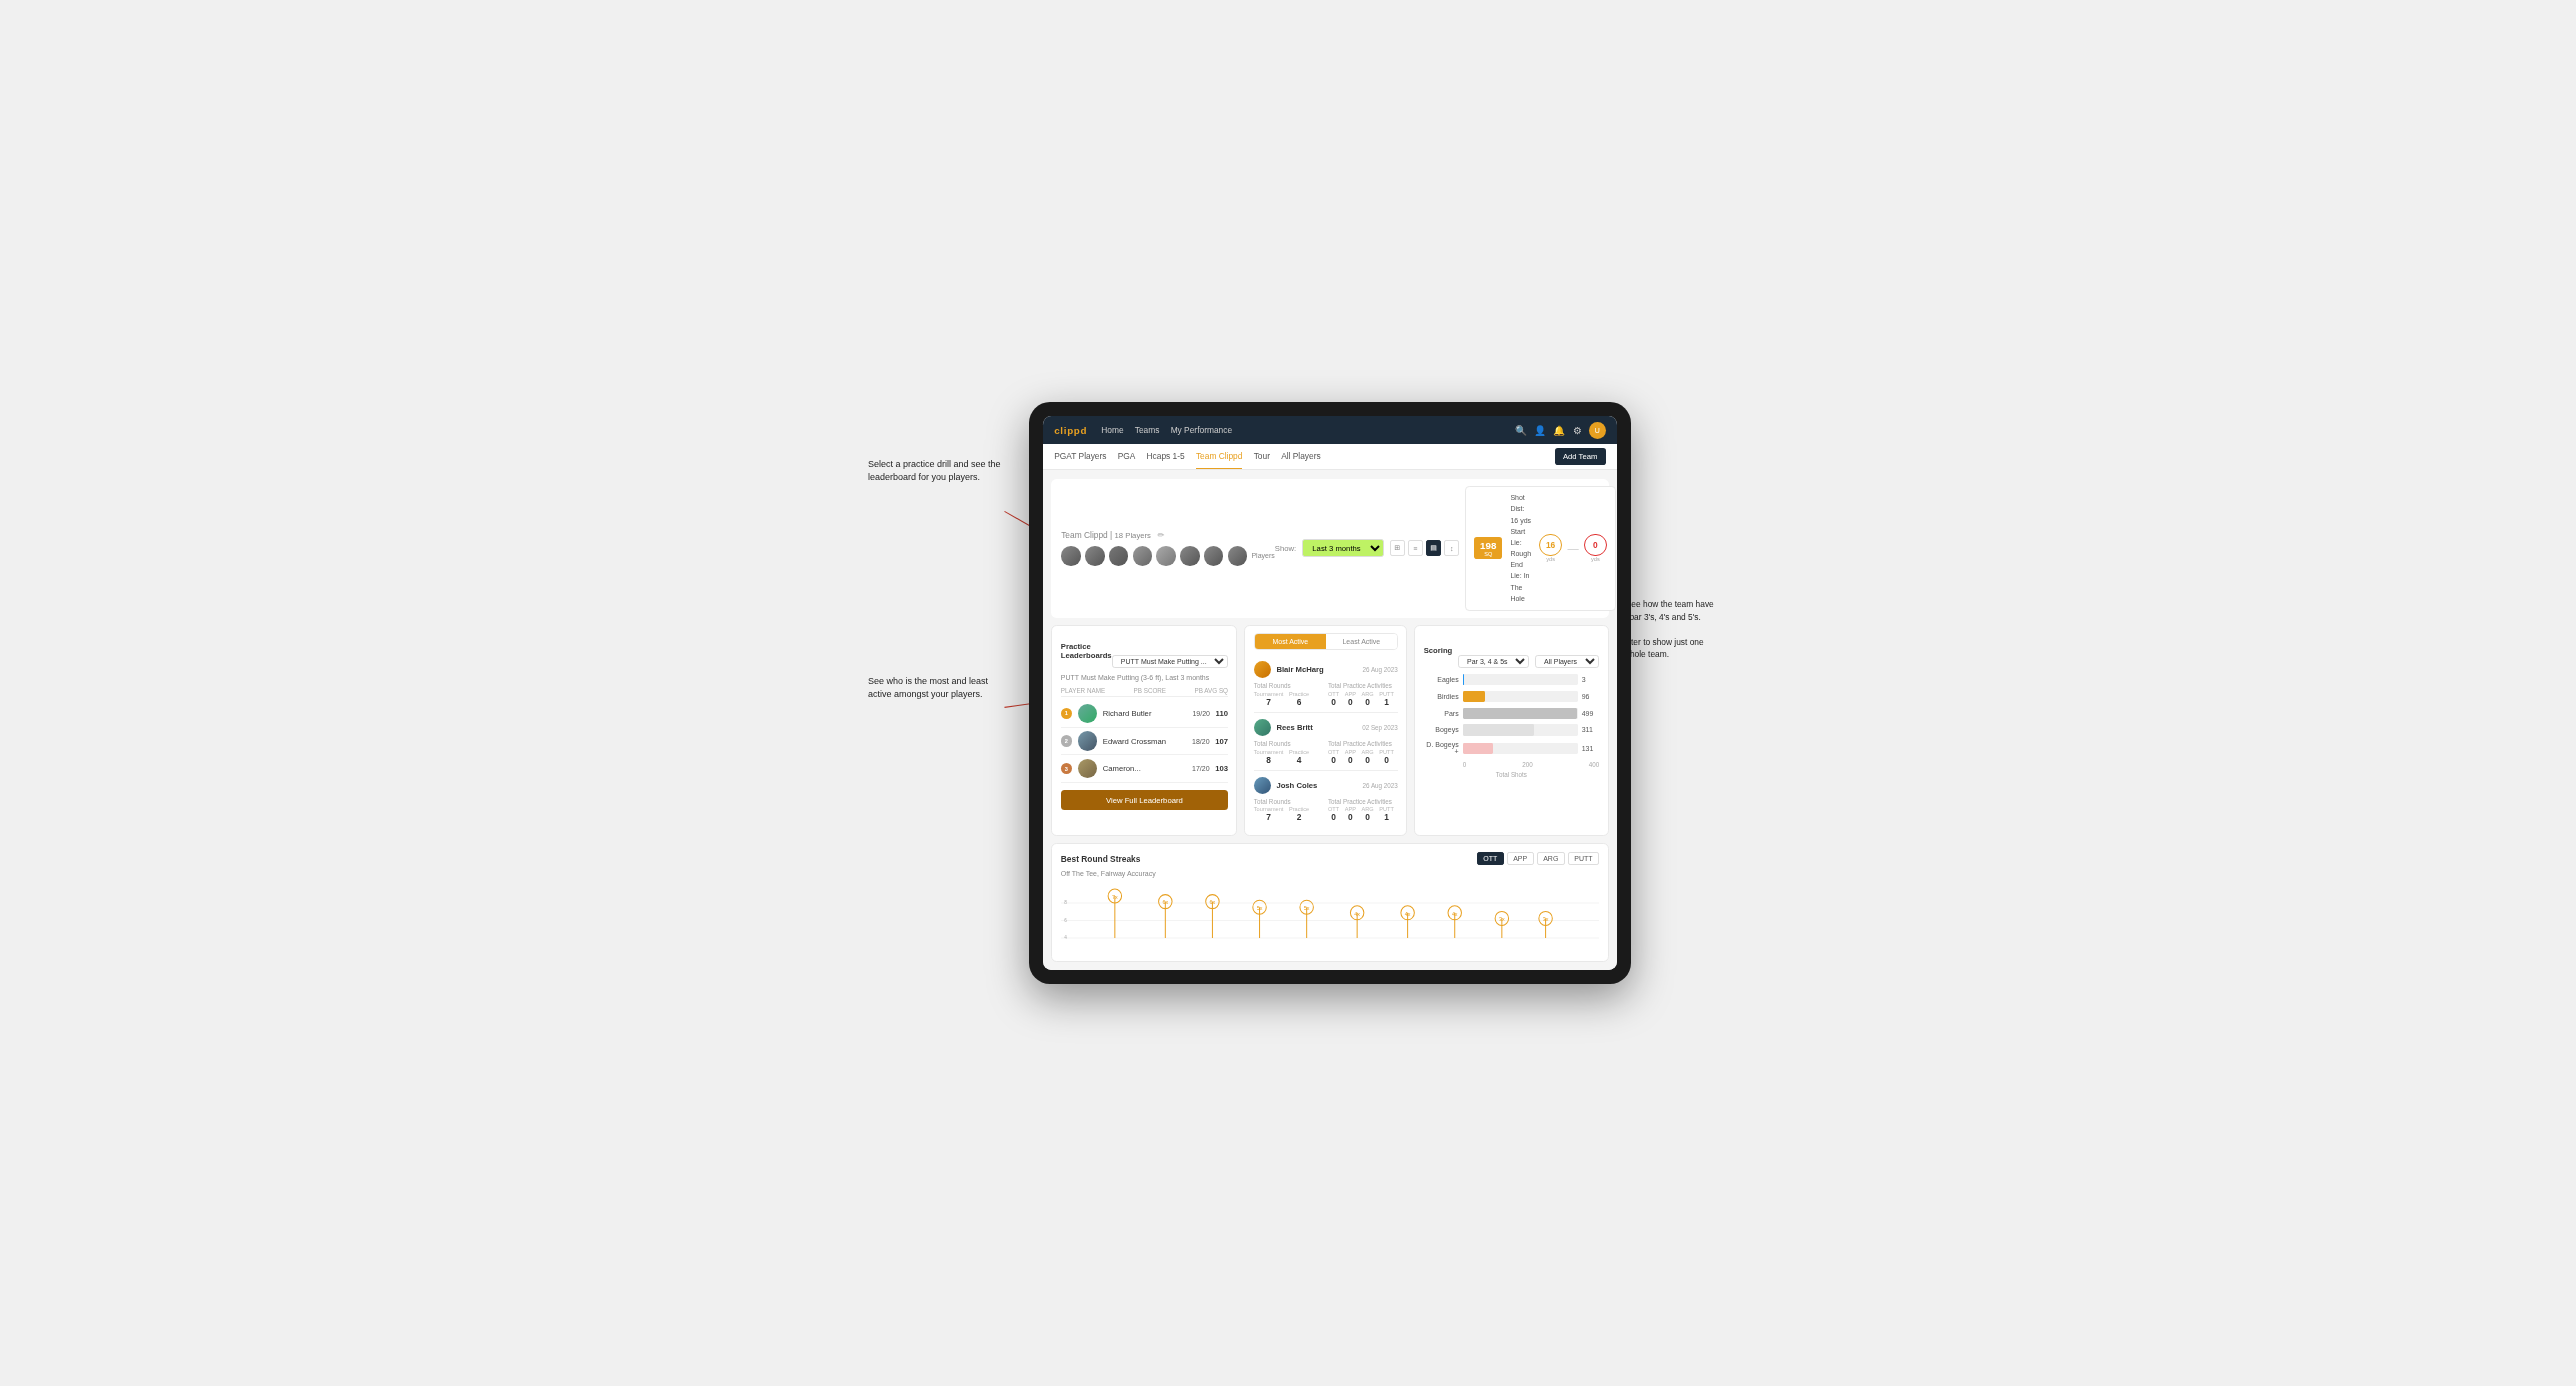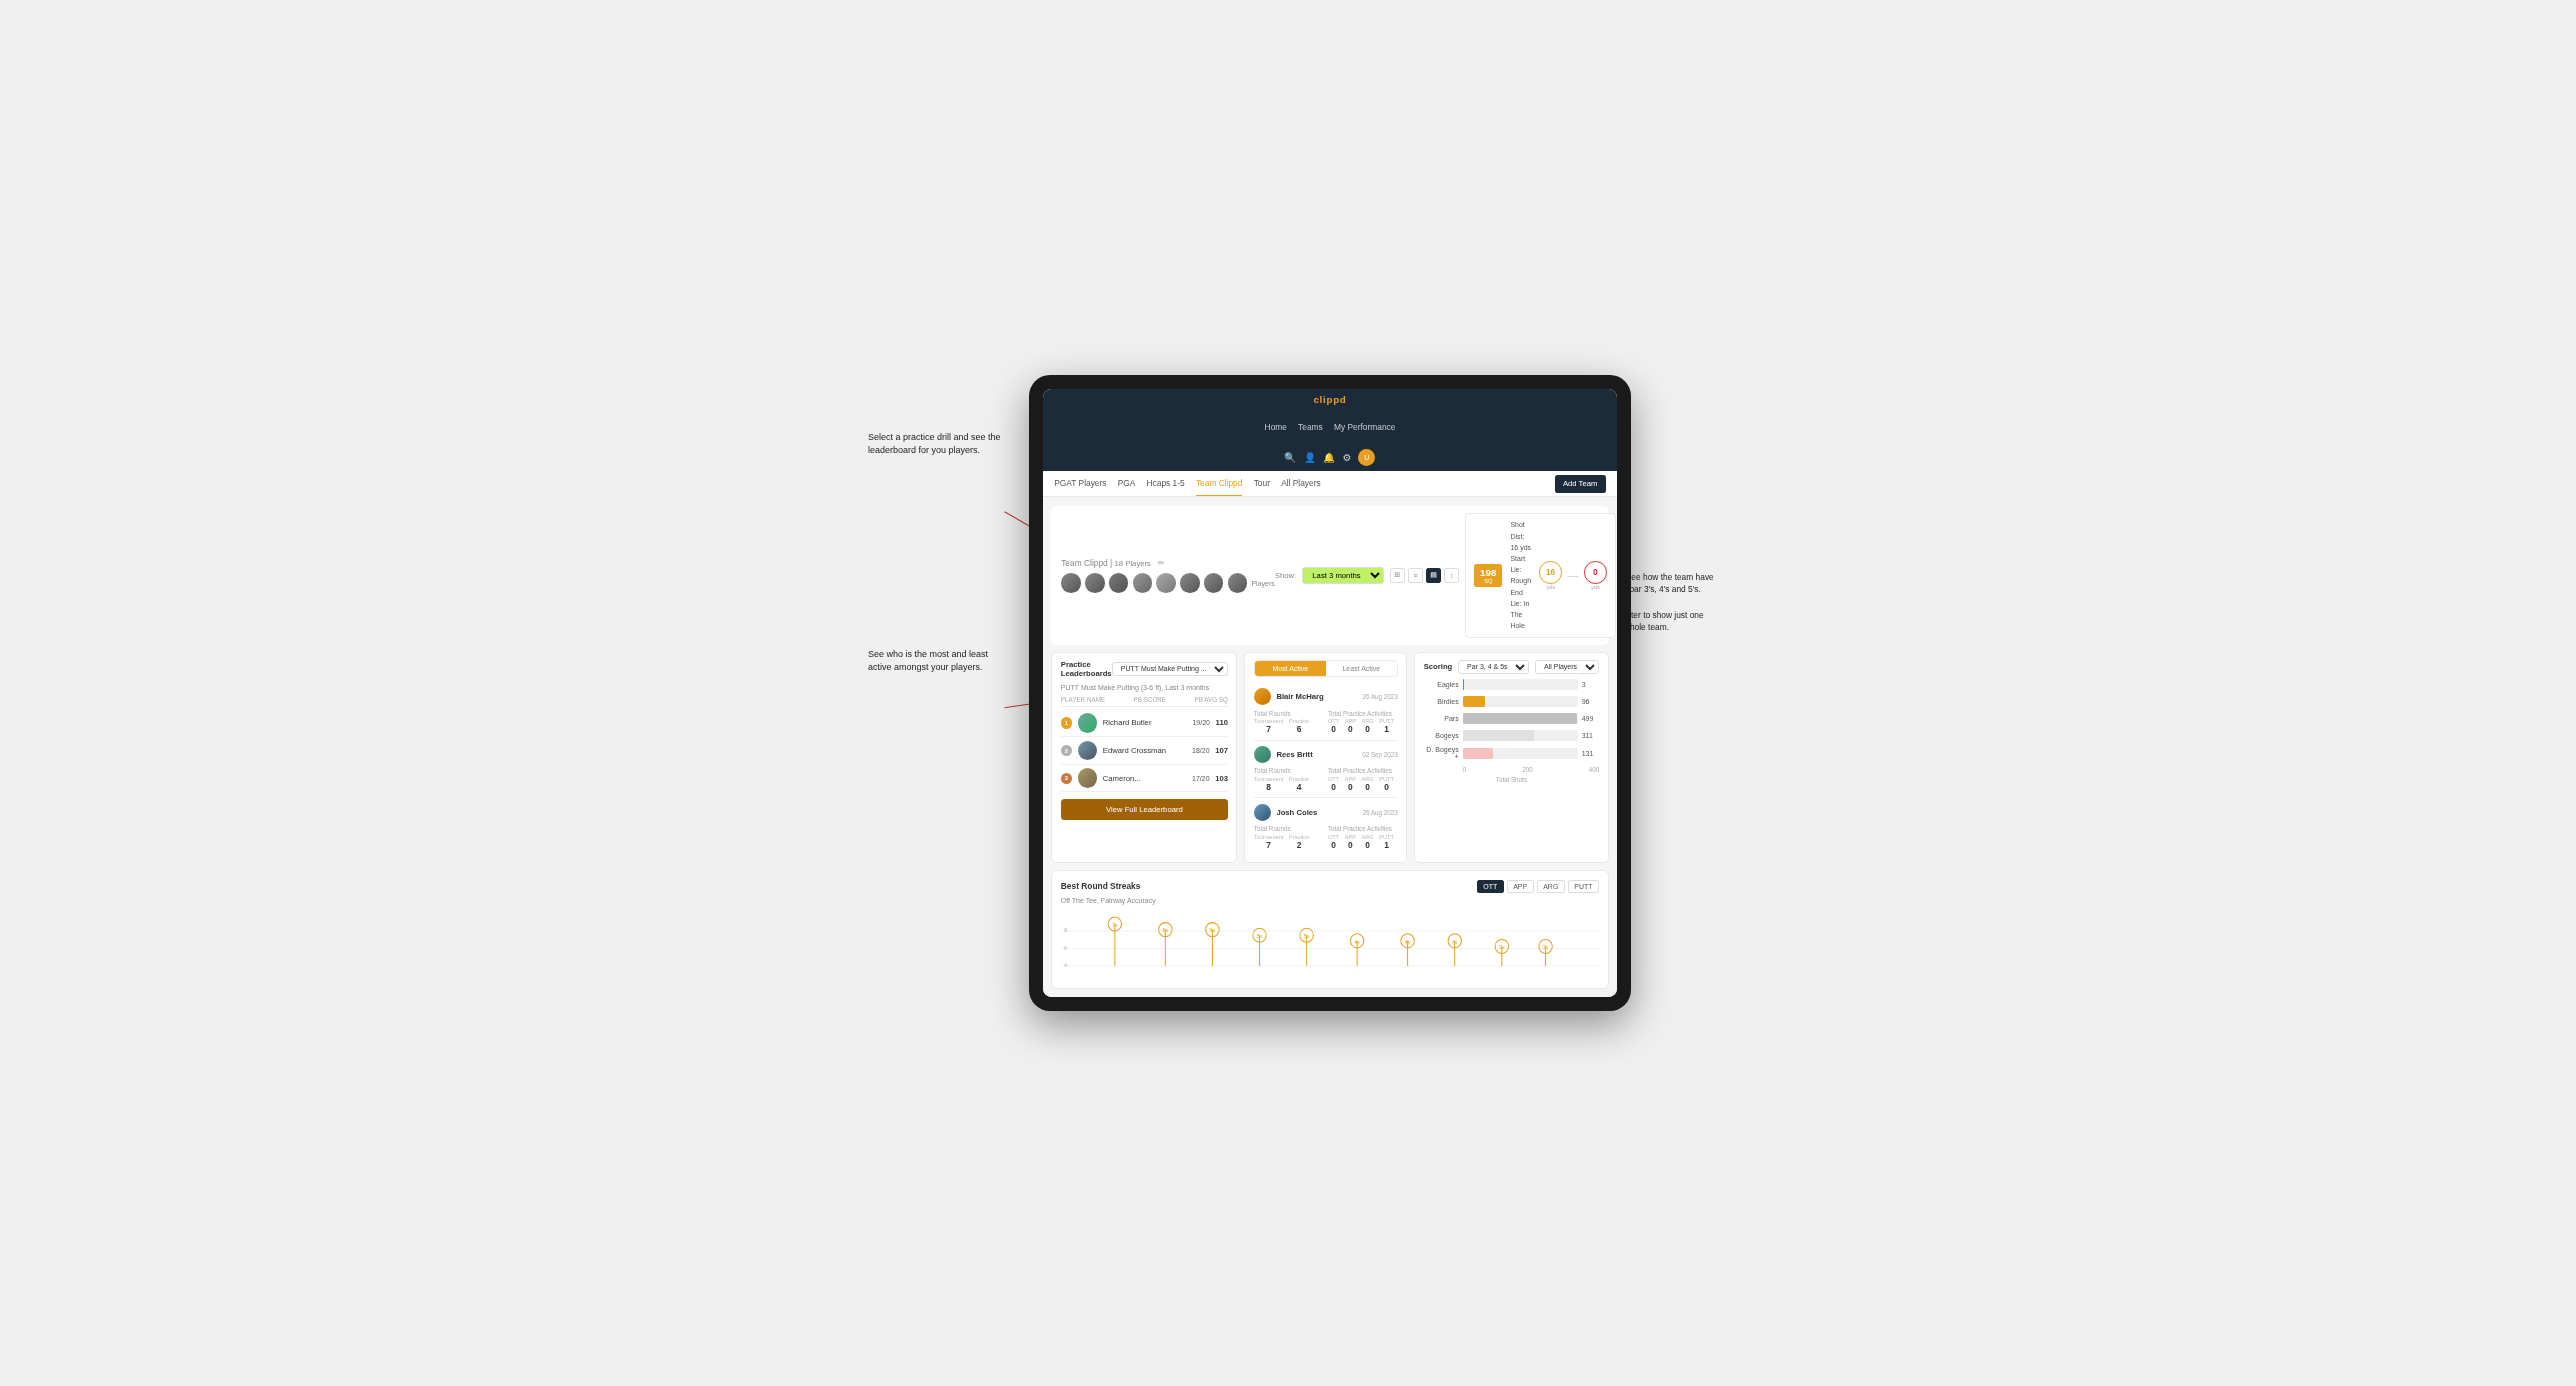--- a/index.html
+++ b/index.html
@@ -66,21 +66,20 @@
       width: 100%;
     }
 
     
     .top-nav {
       background: #1c2b3a;
       display: flex;
       align-items: center;
       padding: 5.6px 11.2px;
       gap: 14px;
-      flex-direction: column;
     }
 
     .logo {
       color: #e8a020;
       font-weight: 700;
       font-size: 9.8px;
       letter-spacing: 0.7px;
     }
 
     .nav-links {
@@ -299,20 +298,21 @@
       color: #333;
     }
 
     .panel-select {
       border: 0.7px solid #ddd;
       border-radius: 2.8px;
       padding: 1.4px 4.2px;
       font-size: 7px;
       background: #fff;
       color: #333;
+      margin-top: 22px;
     }
 
     
     .practice-subtitle {
       font-size: 7px;
       color: #888;
       margin-bottom: 5.6px;
     }
 
     .lb-header-row {

